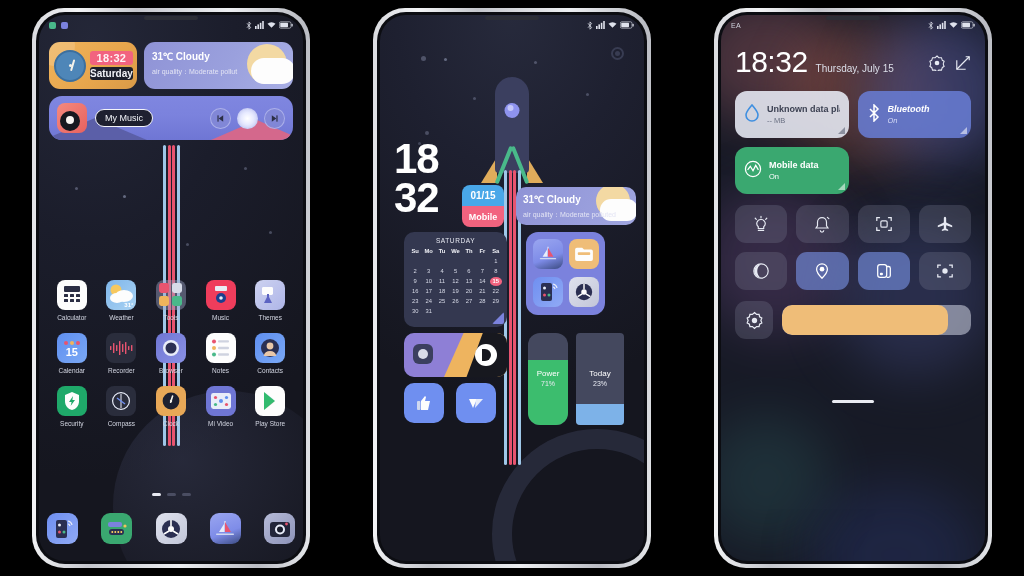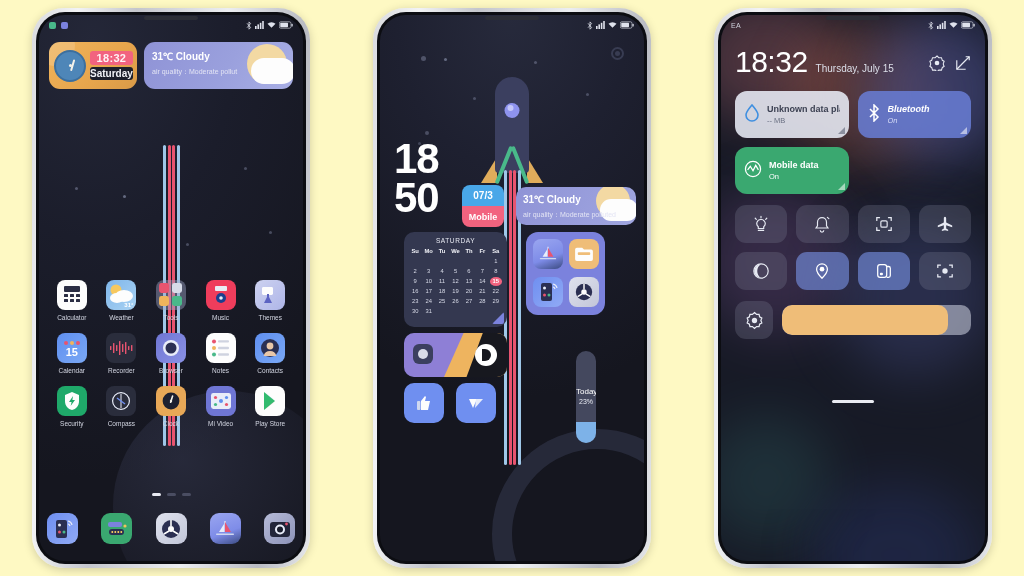--- a/index.html
+++ b/index.html
@@ -2,21 +2,21 @@
 <html><head>
 <meta charset="utf-8">
 <style>
   * { box-sizing: border-box; margin: 0; padding: 0; }
   html, body {
     width: 1024px; height: 576px;
     background: #ffffff;
     font-family: "Liberation Sans", sans-serif;
     overflow: hidden;
   }
-  .stage { position: relative; width: 1024px; height: 576px; background: #fef9c3; }
+  .stage { position: relative; width: 1024px; height: 576px; background: #000000; }
 
   
   .phone {
     position: absolute;
     border-radius: 32px;
     background: linear-gradient(95deg,#d9dade 0%,#f2f3f5 14%,#c4c6cc 32%,#eceef1 60%,#b9bbc2 84%,#e6e8eb 100%);
     padding: 4px;
     box-shadow: 0 2px 10px rgba(0,0,0,.18);
   }
   .phone-inner {
@@ -201,21 +201,21 @@
   .w-media .cam{position:absolute;left:9px;top:11px;width:20px;height:20px;border-radius:6px;background:#3b3f5f;}
   .w-media .cam::after{content:"";position:absolute;left:5px;top:5px;width:10px;height:10px;border-radius:50%;background:#d8dbe8;}
   .w-sm1 { left:24px; top:368px; width:40px; height:40px; border-radius:10px; background:#6f8ff0;
            display:flex; align-items:center; justify-content:center; }
   .w-sm2 { left:76px; top:368px; width:40px; height:40px; border-radius:10px; background:#6f8ff0;
            display:flex; align-items:center; justify-content:center; }
 
   .w-power { left:148px; top:318px; width:40px; height:92px; border-radius:12px; overflow:hidden;
              background:#44485e; }
   .w-power .fill { position:absolute; left:0; right:0; bottom:0; background:#3cbd6e; }
-  .w-today { left:196px; top:336px; width:20px; height:92px; border-radius:14px; overflow:hidden;
+  .w-today { left:196px; top:318px; width:48px; height:92px; border-radius:4px; overflow:hidden;
              background:#44485e; }
   .w-today .fill { position:absolute; left:0; right:0; bottom:0; background:#7db2e8; }
   .gauge-txt { position:absolute; left:0; right:0; top:36px; text-align:center; color:#fff; z-index:2; }
   .gauge-txt .gl { font-size:8px; display:block; }
   .gauge-txt .gv { font-size:7px; display:block; margin-top:2px; color:#e8eaf2; }
 
   
   #p3 { left: 714px; top: 8px; width: 278px; height: 560px; }
   .p3-bg { position:absolute; inset:0; background:#171a26; }
   .blob { position:absolute; border-radius:50%; filter: blur(26px); }
@@ -315,20 +315,43 @@
                 <span class="clk-day">Saturday</span>
               </div>
             </div>
             <div class="w-weather">
               <span class="sun"></span>
               <span class="cloud"></span>
               <div class="wx-title">31℃ Cloudy</div>
               <div class="wx-sub">air quality：Moderate pollut</div>
             </div>
           </div>
+          <div class="w-music">
+            <span class="mtn1"></span>
+              <span class="mtn2"></span>
+            <div class="m-art">
+                <span class="swirl"></span>
+              </div>
+            <span class="m-title">My Music</span>
+            <div class="m-btns">
+              <span class="m-btn">
+                <svg width="9" height="9" viewBox="0 0 10 10">
+                    <path d="M8 1.5v7L3 5z" fill="#2b2e44"></path>
+                    <rect x="1.6" y="1.5" width="1.3" height="7" fill="#2b2e44"></rect>
+                  </svg>
+              </span>
+              <span class="m-btn play"></span>
+              <span class="m-btn">
+                <svg width="9" height="9" viewBox="0 0 10 10">
+                    <path d="M2 1.5v7L7 5z" fill="#2b2e44"></path>
+                    <rect x="7.1" y="1.5" width="1.3" height="7" fill="#2b2e44"></rect>
+                  </svg>
+              </span>
+            </div>
+          </div>
         </div>
 
         <div class="apps">
           <div class="app-grid">
 
             <div class="app">
               <div class="icon" style="background:#fdfdfd">
                 <svg width="18" height="20" viewBox="0 0 18 20">
                     <rect x="1" y="1" width="16" height="6" rx="1" fill="#2b2e44"></rect>
                     <g fill="#2b2e44">
@@ -613,32 +636,32 @@
           <span class="r-fin-l"></span>
             <span class="r-fin-r"></span>
           <span class="r-body"></span>
           <span class="r-stripe a"></span>
             <span class="r-stripe b"></span>
           <span class="r-win"></span>
         </div>
 
         <div class="bigclock">
           <div>18</div>
-          <div>50</div>
+          <div>32</div>
         </div>
 
         <div class="p2-rail">
             <i></i>
             <i></i>
             <i></i>
             <i></i>
           </div>
 
         <div class="p2-w w-date">
-          <div class="d-top">07/3</div>
+          <div class="d-top">01/15</div>
           <div class="d-bot">Mobile</div>
         </div>
 
         <div class="p2-w w2-weather">
           <span class="sun"></span>
           <span class="cloud"></span>
           <div class="wx-title">31℃ Cloudy</div>
           <div class="wx-sub">air quality：Moderate polluted</div>
         </div>
 
@@ -740,20 +763,27 @@
               <rect x="2" y="7" width="3.4" height="9" rx="1" fill="#cfd8f0"></rect>
             </svg>
         </div>
         <div class="p2-w w-sm2">
           <svg width="18" height="18" viewBox="0 0 18 18">
               <path d="M2 5h8l-4 9z" fill="#fdfdfd"></path>
               <path d="M9 5h7l-8 9z" fill="#e7ecfa"></path>
             </svg>
         </div>
 
+        <div class="p2-w w-power">
+          <span class="fill" style="height:71%"></span>
+          <span class="gauge-txt">
+            <span class="gl">Power</span>
+            <span class="gv">71%</span>
+          </span>
+        </div>
         <div class="p2-w w-today">
           <span class="fill" style="height:23%"></span>
           <span class="gauge-txt">
             <span class="gl">Today</span>
             <span class="gv">23%</span>
           </span>
         </div>
       </div>
     </div>
   </div>

